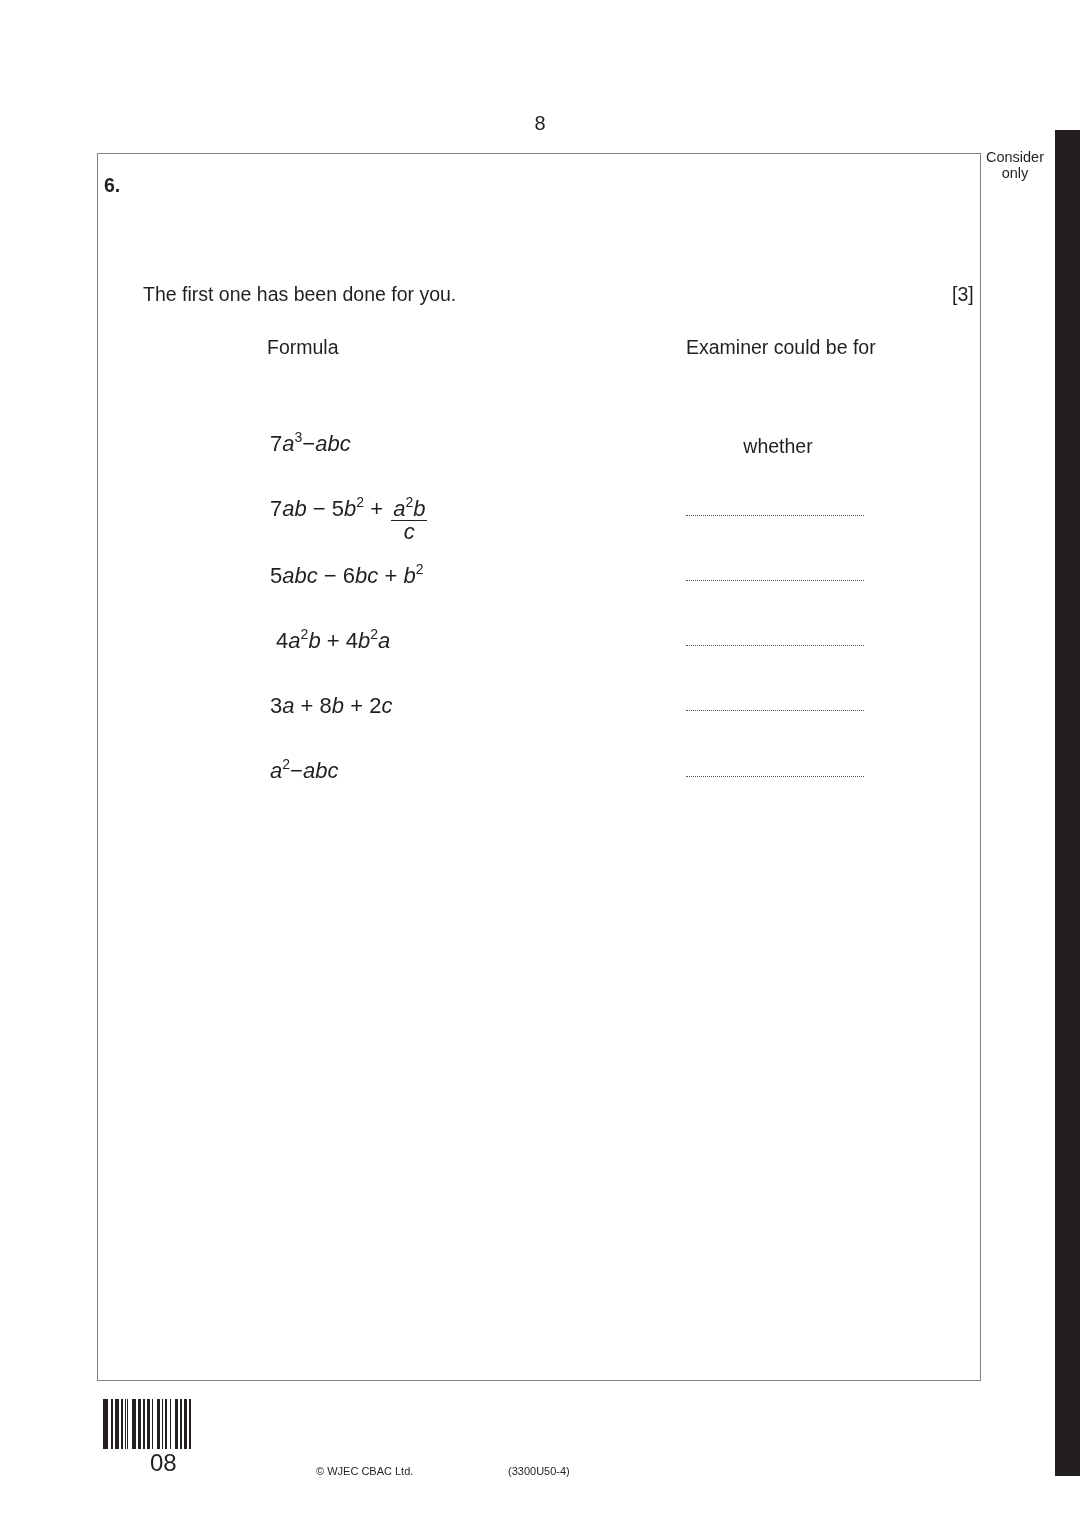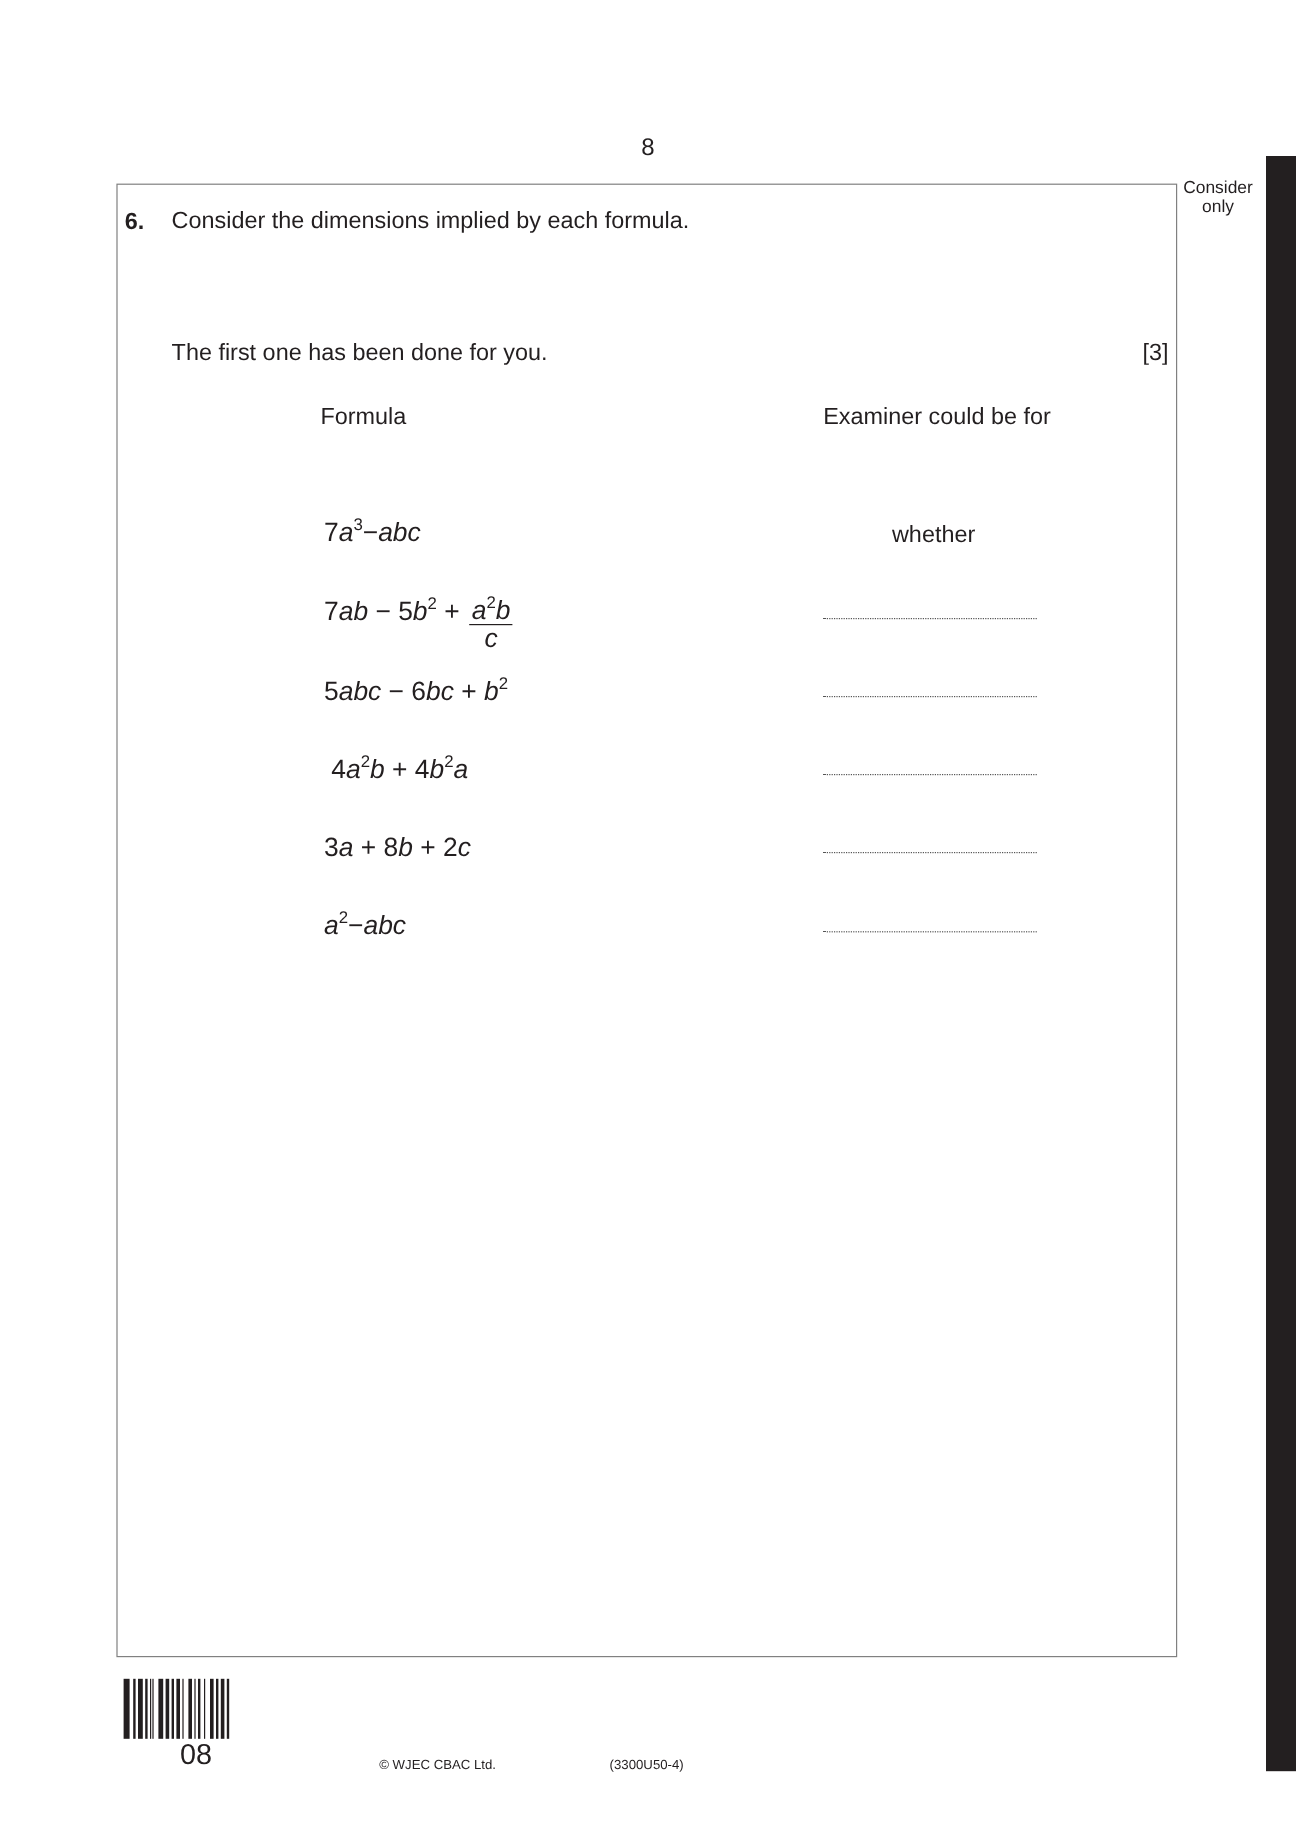--- a/index.html
+++ b/index.html
@@ -57,21 +57,20 @@
 
 <div class="examiner-only">
   <div>Consider</div>
   <div>only</div>
 </div>
 
 <div class="side-bar"></div>
 
 <div class="q-number">6.</div>
 <div class="q-text">
-  <p>Consider the dimensions implied by each formula.</p>
 </div>
 
 <div class="first-done">The first one has been done for you.</div>
 <div class="marks">[3]</div>
 
 <div class="col-header col-formula">Formula</div>
 <div class="col-header col-answer">Examiner could be for</div>
 
 <div class="formula" style="top:431px">7<i>a</i><sup>3</sup>−<i>abc</i></div>
 

